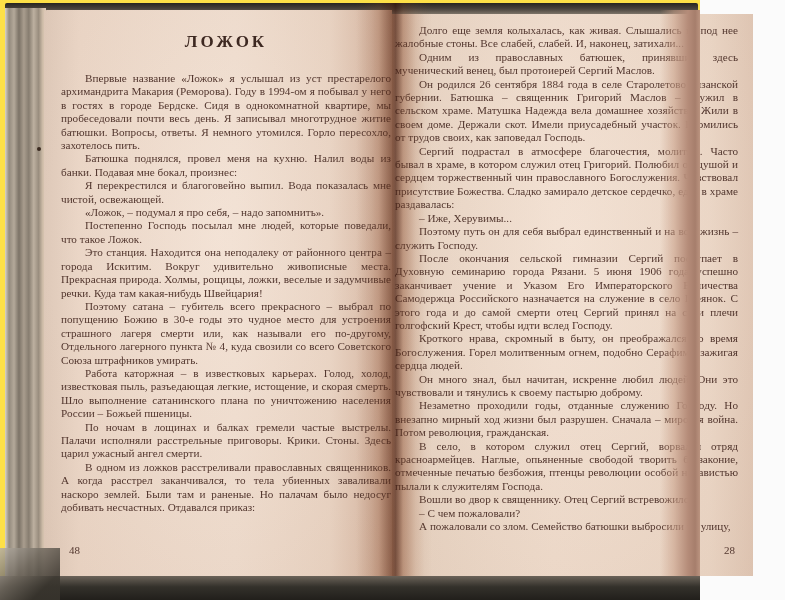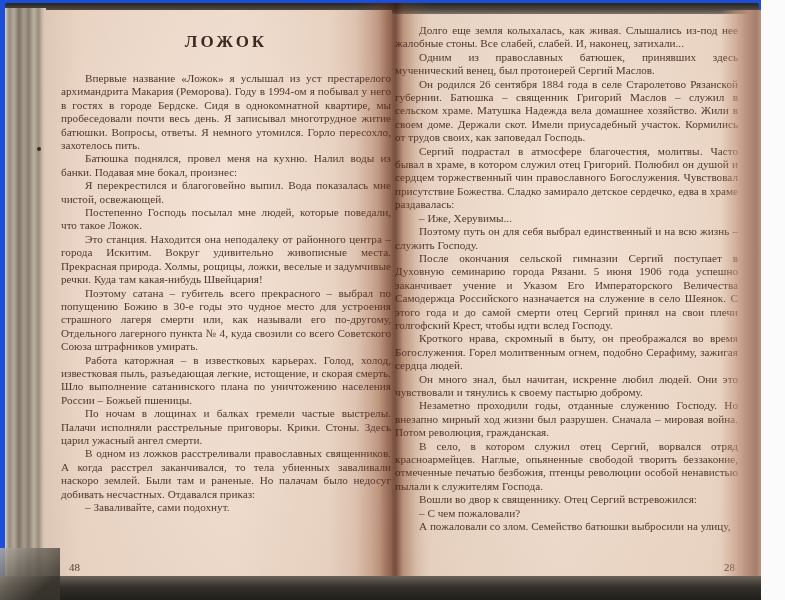--- a/index.html
+++ b/index.html
@@ -3,22 +3,23 @@
 <meta charset="utf-8">
 <style>
   html, body {
     margin: 0; padding: 0;
     width: 785px; height: 600px;
     background: #fbfbfb;
     overflow: hidden;
     font-family: "Liberation Serif", serif;
   }
   .photo {
-    position: absolute; left: 0; top: 0; width: 761px; height: 600px;
-    background: #1d4ed8;
+    position: absolute; left: 0; top: 0; width: 672px; height: 600px;
+    background: #fde047;
+    padding-left: 28px;
   }
   
   .top-edge {
     position: absolute; left: 5px; top: 3px; right: 2px; height: 11px;
     background: linear-gradient(180deg, #262420 0%, #4b453e 55%, #7d7468 100%);
     border-radius: 2px 2px 0 0;
   }
   
   .left-stack {
     position: absolute; left: 5px; top: 8px; width: 41px; bottom: 24px;
@@ -81,21 +82,21 @@
   }
   .para {
     margin: 0;
     font-size: 11.2px;
     line-height: 13.4px;
     text-align: justify;
     text-indent: 24px;
     color: #52362e;
   }
   .pagenum {
-    position: absolute; bottom: 3px;
+    position: absolute; bottom: 20px;
     font-size: 11px; color: #52362e;
   }
   .pagenum.n48 { left: 25px; }
   .pagenum.n49 { right: 18px; }
   .speck {
     position: absolute; left: 37px; top: 147px;
     width: 4px; height: 4px; border-radius: 50%;
     background: #3a2a20;
   }
   
@@ -112,27 +113,27 @@
   <div class="top-edge"></div>
   <div class="left-stack"></div>
 
   <div class="page left">
     <div class="tone"></div>
     <div class="text-block">
       <h1 class="chapter-title">ЛОЖОК</h1>
       <p class="para">Впервые название «Ложок» я услышал из уст престарелого архимандрита Макария (Реморова). Году в 1994-ом я побывал у него в гостях в городе Бердске. Сидя в однокомнатной квартире, мы пробеседовали почти весь день. Я записывал многотрудное житие батюшки. Вопросы, ответы. Я немного утомился. Горло пересохло, захотелось пить.</p>
       <p class="para">Батюшка поднялся, провел меня на кухню. Налил воды из банки. Подавая мне бокал, произнес:</p>
       <p class="para">Я перекрестился и благоговейно выпил. Вода показалась мне чистой, освежающей.</p>
+      <p class="para">«Ложок, – подумал я про себя, – надо запомнить».</p>
       <p class="para">Постепенно Господь посылал мне людей, которые поведали, что такое Ложок.</p>
       <p class="para">Это станция. Находится она неподалеку от районного центра – города Искитим. Вокруг удивительно живописные места. Прекрасная природа. Холмы, рощицы, ложки, веселые и задумчивые речки. Куда там какая-нибудь Швейцария!</p>
       <p class="para">Поэтому сатана – губитель всего прекрасного – выбрал по попущению Божию в 30-е годы это чудное место для устроения страшного лагеря смерти или, как называли его по-другому, Отдельного лагерного пункта № 4, куда свозили со всего Советского Союза штрафников умирать.</p>
       <p class="para">Работа каторжная – в известковых карьерах. Голод, холод, известковая пыль, разъедающая легкие, истощение, и скорая смерть. Шло выполнение сатанинского плана по уничтожению населения России – Божьей пшеницы.</p>
       <p class="para">По ночам в лощинах и балках гремели частые выстрелы. Палачи исполняли расстрельные приговоры. Крики. Стоны. Здесь царил ужасный ангел смерти.</p>
       <p class="para">В одном из ложков расстреливали православных священников. А когда расстрел заканчивался, то тела убиенных заваливали наскоро землей. Были там и раненые. Но палачам было недосуг добивать несчастных. Отдавался приказ:</p>
-      <p class="para">– Заваливайте, сами подохнут.</p>
     </div>
     <div class="pagenum n48">48</div>
   </div>
 
   <div class="page right">
     <div class="tone"></div>
     <div class="text-block">
       <p class="para">Долго еще земля колыхалась, как живая. Слышались из-под нее жалобные стоны. Все слабей, слабей. И, наконец, затихали...</p>
       <p class="para">Одним из православных батюшек, принявших здесь мученический венец, был протоиерей Сергий Маслов.</p>
       <p class="para">Он родился 26 сентября 1884 года в селе Старолетово Рязанской губернии. Батюшка – священник Григорий Маслов – служил в сельском храме. Матушка Надежда вела домашнее хозяйство. Жили в своем доме. Держали скот. Имели приусадебный участок. Кормились от трудов своих, как заповедал Господь.</p>

